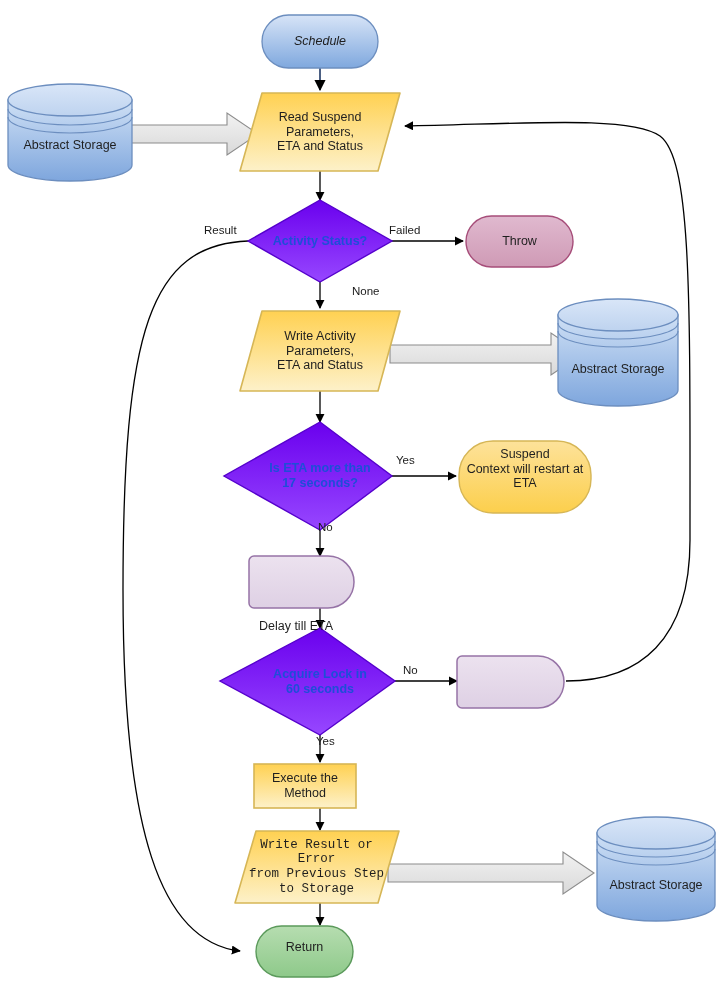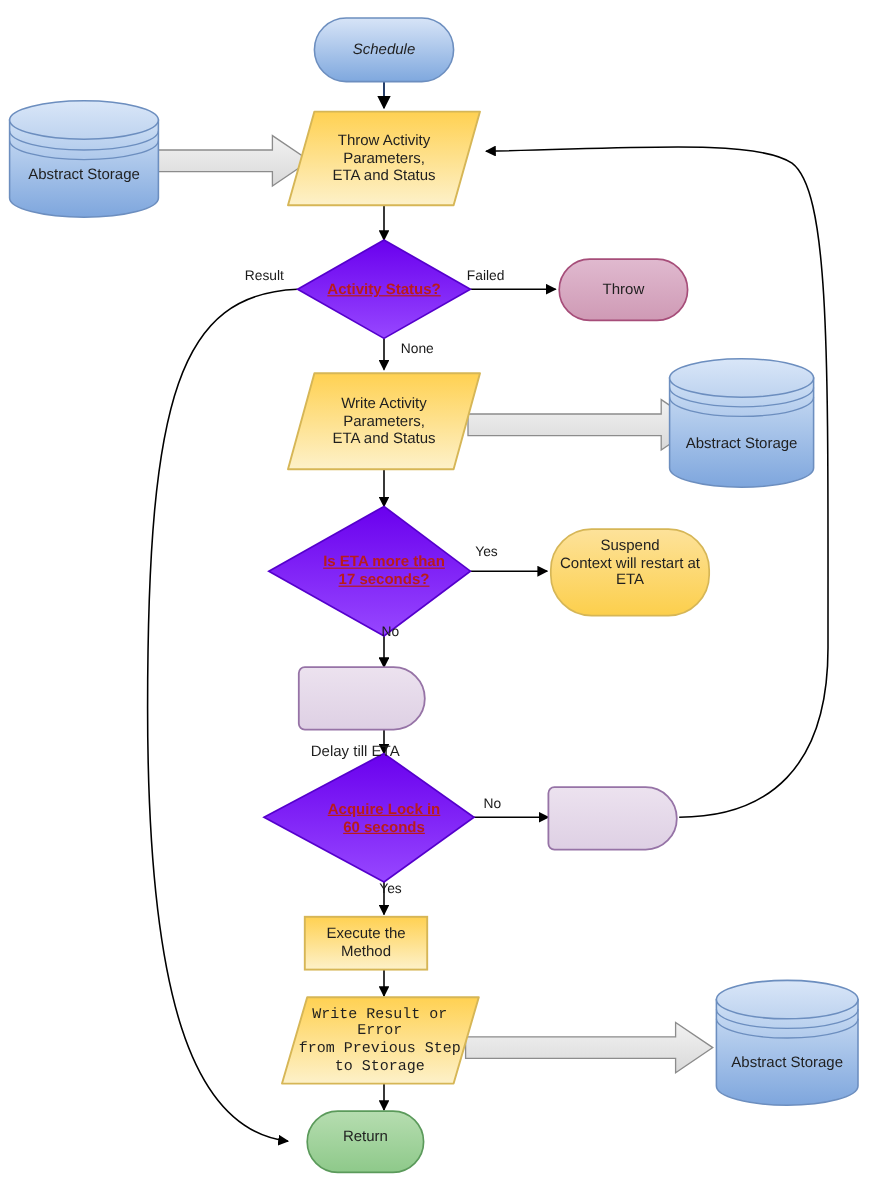--- a/index.html
+++ b/index.html
@@ -7,21 +7,21 @@
   #canvas{position:relative;width:726px;height:992px;overflow:hidden;background:#fff;}
   svg#flow{position:absolute;left:0;top:0;width:726px;height:992px;}
   .nodeLabel{
     position:absolute;display:flex;align-items:center;justify-content:center;
     text-align:center;line-height:1.18;pointer-events:none;
   }
   .edgeLabel{
     position:absolute;font-size:11.5px;color:#1a1a1a;white-space:nowrap;
   }
   .t-dark{color:#1f1f1f;}
-  .t-white{color:#b91c1c;font-weight:bold;text-decoration:underline;}
+  .t-white{color:#1d4ed8;font-weight:bold;}
 </style>
 </head>
 <body>
 
 <div id="canvas">
 
   <svg id="flow" viewBox="0 0 726 992">
     <defs>
       <linearGradient id="gradBlue" x1="0" y1="0" x2="0" y2="1">
         <stop offset="0%" stop-color="#d7e4f7"></stop>
@@ -149,21 +149,21 @@
       <ellipse cx="656" cy="833" rx="59" ry="16" fill="url(#gradBlueTop)" stroke="#6c8ebf" stroke-width="1.3"></ellipse>
       <path d="M 597 841 A 59 16 0 0 0 715 841" fill="none" stroke="#6c8ebf" stroke-width="1.1"></path>
       <path d="M 597 849 A 59 16 0 0 0 715 849" fill="none" stroke="#6c8ebf" stroke-width="1.1"></path>
     </g>
 
     <rect x="256" y="926" width="97" height="51" rx="25.5" ry="25.5" fill="url(#gradGreen)" stroke="#5b9a5b" stroke-width="1.4"></rect>
   </svg>
 
   <div class="nodeLabel t-dark" style="left:262px;top:15px;width:116px;height:53px;font-size:12.5px;font-style:italic;">Schedule</div>
 
-  <div class="nodeLabel t-dark" style="left:251px;top:93px;width:138px;height:78px;font-size:12.5px;white-space:pre-line;">Throw Activity
+  <div class="nodeLabel t-dark" style="left:251px;top:93px;width:138px;height:78px;font-size:12.5px;white-space:pre-line;">Read Suspend
 Parameters,
 ETA and Status</div>
 
   <div class="nodeLabel t-dark" style="left:8px;top:125px;width:124px;height:40px;font-size:12.5px;">Abstract Storage</div>
 
   <div class="nodeLabel t-white" style="left:248px;top:200px;width:144px;height:82px;font-size:12.5px;">Activity Status?</div>
 
   <div class="nodeLabel t-dark" style="left:466px;top:216px;width:107px;height:51px;font-size:12.5px;">Throw</div>
 
   <div class="nodeLabel t-dark" style="left:251px;top:311px;width:138px;height:80px;font-size:12.5px;white-space:pre-line;">Write Activity
@@ -191,19 +191,19 @@
   <div class="nodeLabel t-dark" style="left:245px;top:831px;width:143px;height:72px;font-size:12.5px;white-space:pre-line;font-family:Liberation Mono, monospace;">Write Result or Error
 from Previous Step
 to Storage</div>
 
   <div class="nodeLabel t-dark" style="left:597px;top:864px;width:118px;height:42px;font-size:12.5px;">Abstract Storage</div>
 
   <div class="nodeLabel t-dark" style="left:256px;top:926px;width:97px;height:43px;font-size:12.5px;">Return</div>
 
   <div class="edgeLabel" style="left:204px;top:224px;">Result</div>
   <div class="edgeLabel" style="left:389px;top:224px;">Failed</div>
-  <div class="edgeLabel" style="left:334px;top:285px;">None</div>
+  <div class="edgeLabel" style="left:322px;top:285px;padding-left:30px;">None</div>
   <div class="edgeLabel" style="left:396px;top:454px;">Yes</div>
   <div class="edgeLabel" style="left:318px;top:521px;">No</div>
   <div class="edgeLabel" style="left:403px;top:664px;">No</div>
   <div class="edgeLabel" style="left:316px;top:735px;">Yes</div>
 
 </div>
 
 </body></html>

